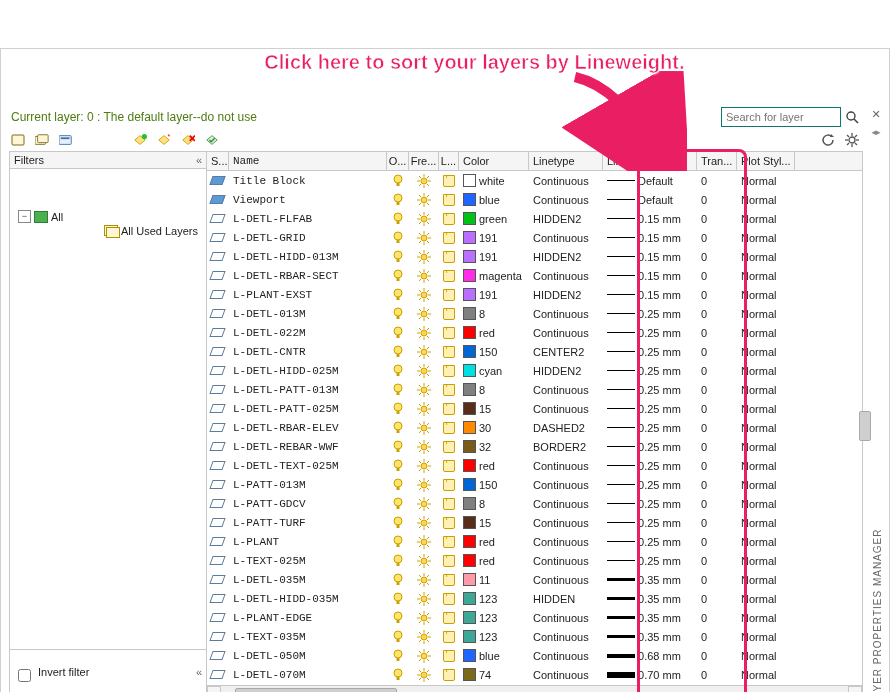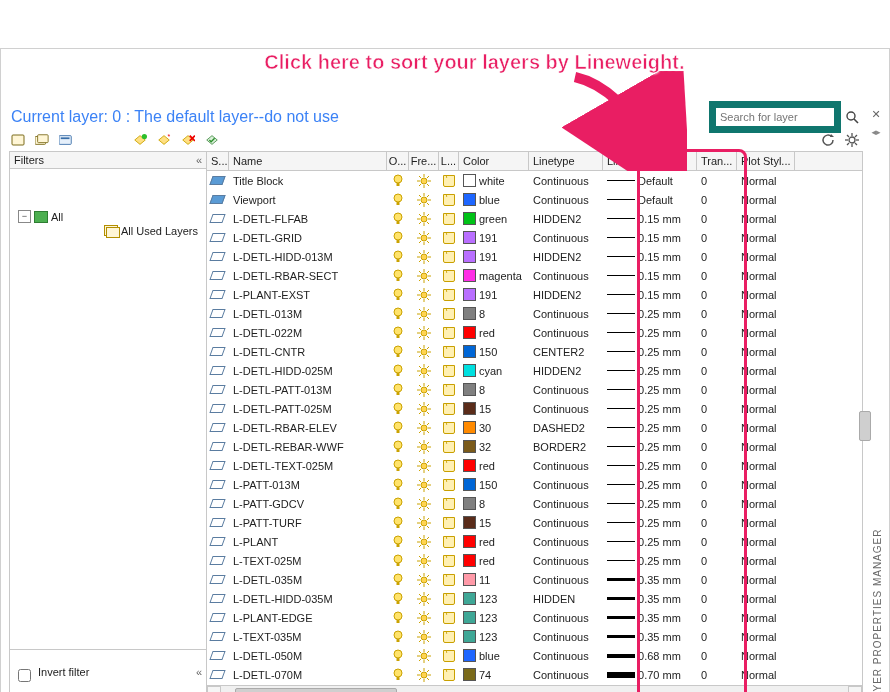--- a/index.html
+++ b/index.html
@@ -49,30 +49,30 @@
     position: absolute;
     top: 58px;
     left: 10px;
     right: 30px;
     height: 20px;
     display: flex;
     align-items: center;
     justify-content: space-between;
   }
   .current-layer {
-    font-size: 16px;
-    color: #3b82f6;
+    font-size: 12px;
+    color: #4d7c0f;
   }
   .search-wrap {
     display: flex;
     align-items: center;
     gap: 4px;
   }
   .search-input {
-    border: 7px solid #0f766e;
+    border: 1px solid #0f766e;
     height: 16px;
     width: 110px;
     font-size: 11px;
     padding: 1px 4px;
     color: #888;
   }
   .close-col {
     position: absolute;
     right: 6px;
     top: 58px;
@@ -215,21 +215,21 @@
   }
   .scroll-thumb {
     position: absolute; height: 11px; top: 2px; left: 0; width: 160px;
     background: #cfcfcf; border: 1px solid #aaa; border-radius: 2px;
   }
   .scroll-arrow {
     width: 14px; height: 15px; display: inline-flex; align-items: center; justify-content: center;
     color: #555; font-size: 9px; border: 1px solid #c8c8c8; background: #f5f5f5; box-sizing: border-box;
   }
   .col-s      { width: 22px; }
-  .col-name   { width: 158px; }
+  .col-name   { width: 158px; font-family: Liberation Mono, monospace; }
   .col-on     { width: 22px; justify-content: center; }
   .col-freeze { width: 30px; justify-content: center; }
   .col-lock   { width: 20px; justify-content: center; }
   .col-color  { width: 70px;  }
   .col-ltype  { width: 74px;  }
   .col-lw     { width: 94px;  }
   .col-tran   { width: 40px;  }
   .col-plot   { width: 58px;  }
   .rhomb {
     width: 11px; height: 7px;

